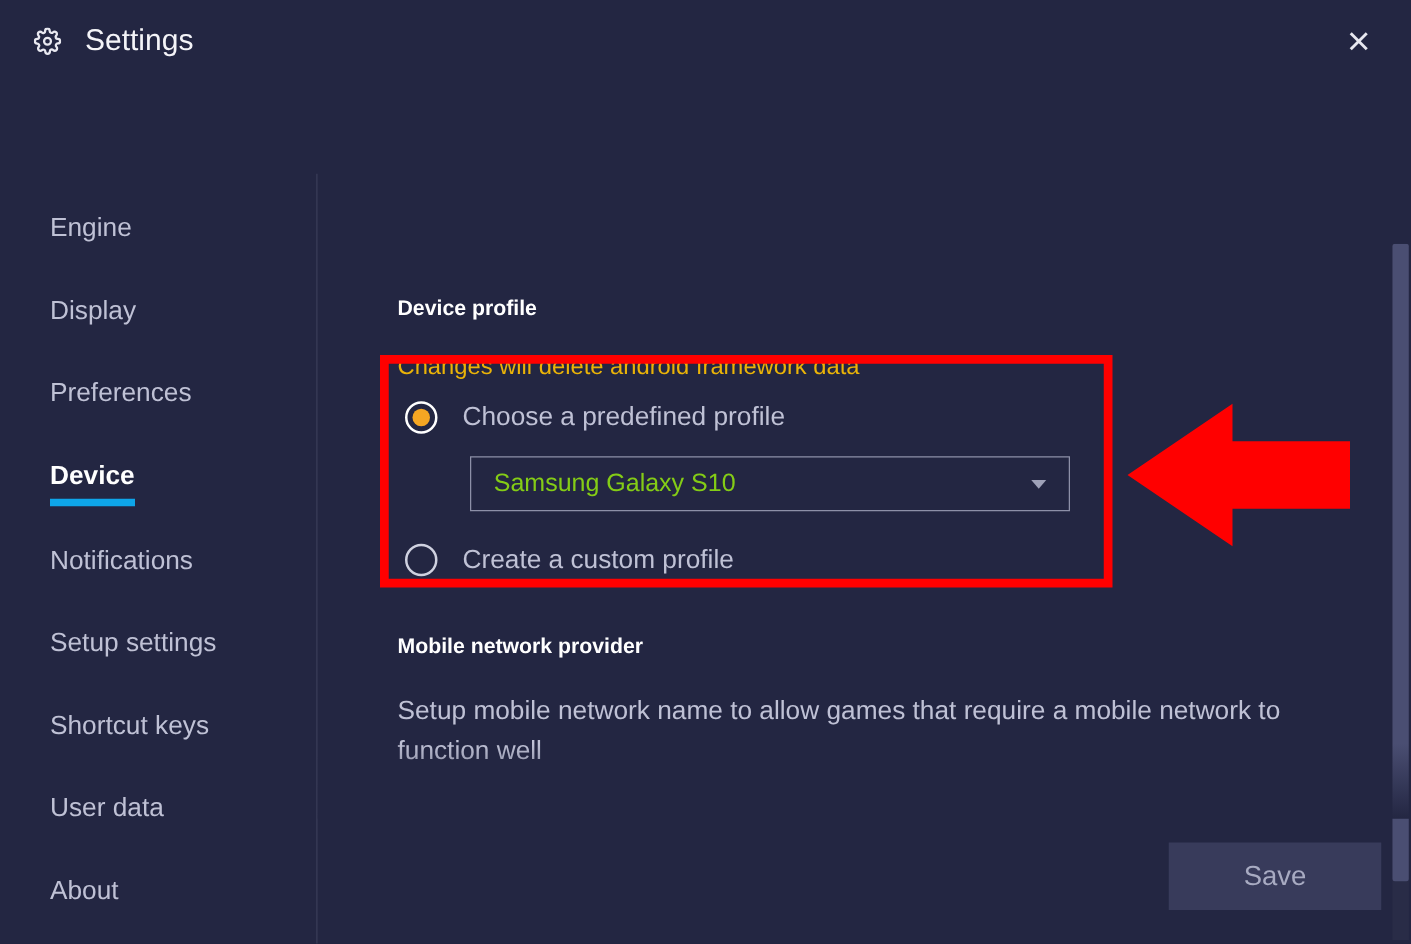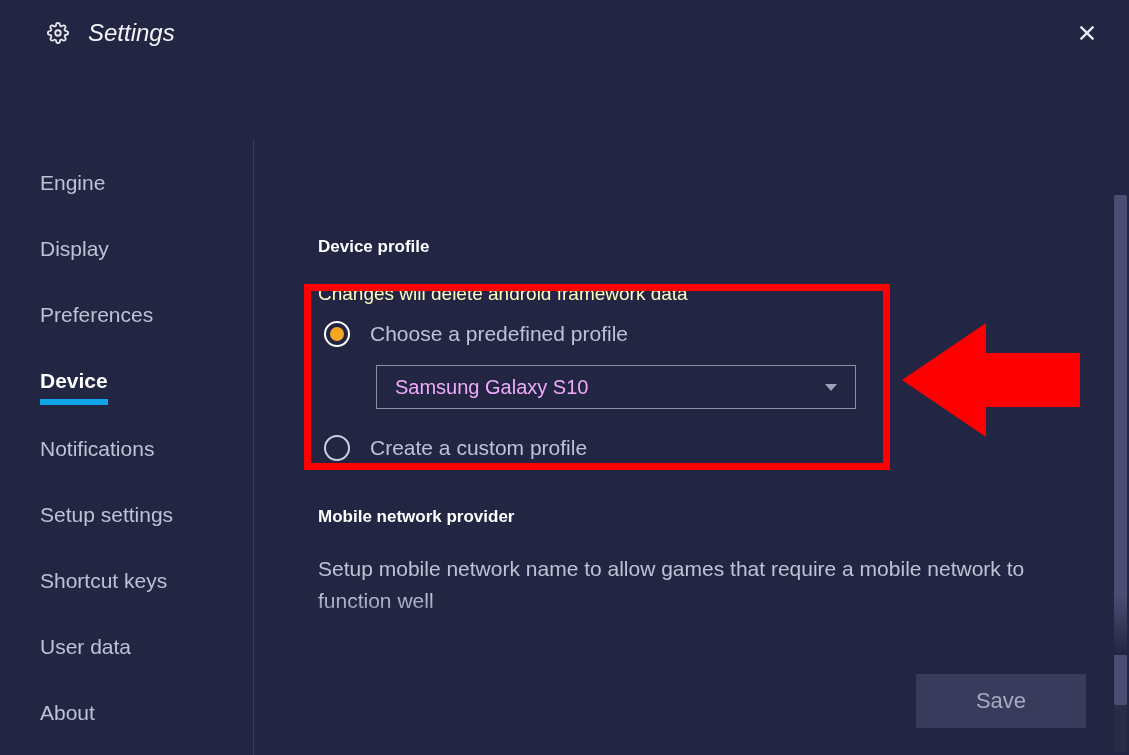--- a/index.html
+++ b/index.html
@@ -9,22 +9,21 @@
     background: #232642;
     color: #e8e8f0;
     position: relative;
   }
 
   
   .header {
     height: 66px;
     display: flex;
     align-items: center;
-    padding: 0 28px 0 46px;
-    font-style: italic;
+    padding: 0 28px 0 26px;
   }
   .header .gear {
     width: 24px; height: 24px;
     display: flex; align-items: center; justify-content: center;
     margin-right: 18px;
   }
   .header .title {
     font-size: 24px;
     font-weight: 400;
     color: #f4f4f8;
@@ -85,21 +84,21 @@
   }
   .section-desc {
     font-size: 21px;
     line-height: 1.5;
     color: #bfc1d5;
     margin-bottom: 14px;
     max-width: 720px;
   }
   .warning {
     font-size: 19px;
-    color: #fef9c3;
+    color: #eab308;
     margin-bottom: 16px;
   }
 
   .radio-row {
     display: flex;
     align-items: center;
     gap: 20px;
     margin: 12px 0 18px 6px;
     cursor: pointer;
   }
@@ -122,41 +121,41 @@
   .select-wrap { margin: 0 0 26px 58px; }
   .select {
     width: 480px;
     height: 44px;
     border: 1px solid #8d90a8;
     display: flex;
     align-items: center;
     justify-content: space-between;
     padding: 0 18px;
     cursor: pointer;
-    color: #f0abfc;
+    color: #84cc16;
     font-size: 20px;
   }
   .select .caret {
     width: 0; height: 0;
     border-left: 6px solid transparent;
     border-right: 6px solid transparent;
     border-top: 7px solid #9ea1b8;
   }
 
   .second-section { margin-top: 46px; }
 
   
   .footer {
     position: absolute;
     bottom: 0; left: 0; right: 0;
     height: 108px;
     display: flex;
     justify-content: flex-end;
     align-items: center;
-    padding-right: 43px;
+    padding-right: 24px;
     z-index: 4;
   }
   .save-btn {
     width: 170px;
     height: 54px;
     background: rgba(88, 92, 130, 0.4);
     display: flex;
     align-items: center;
     justify-content: center;
     font-size: 22px;

